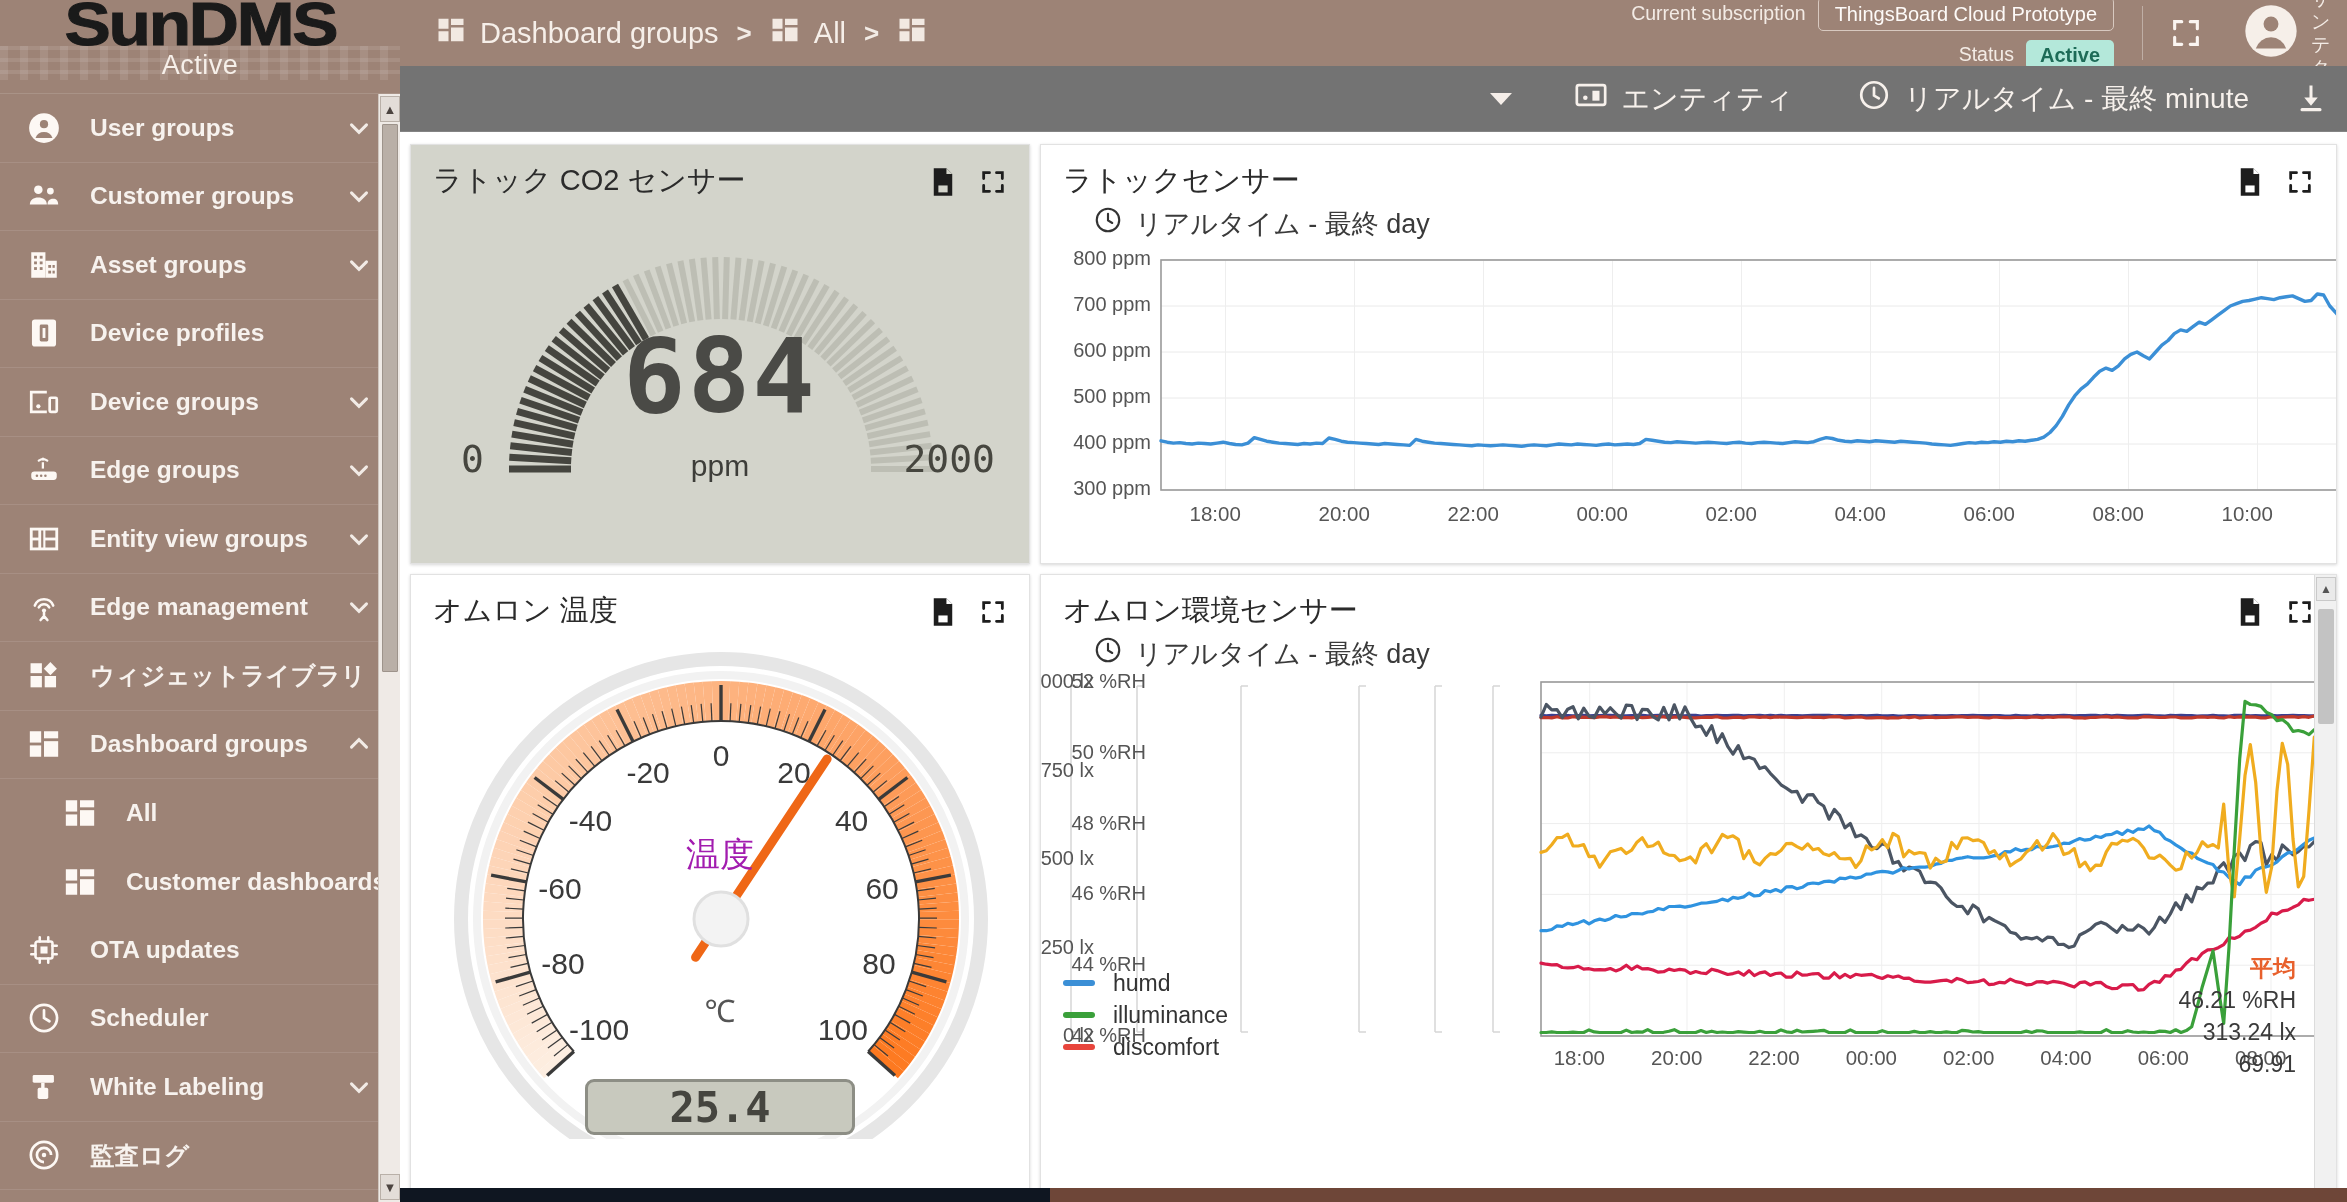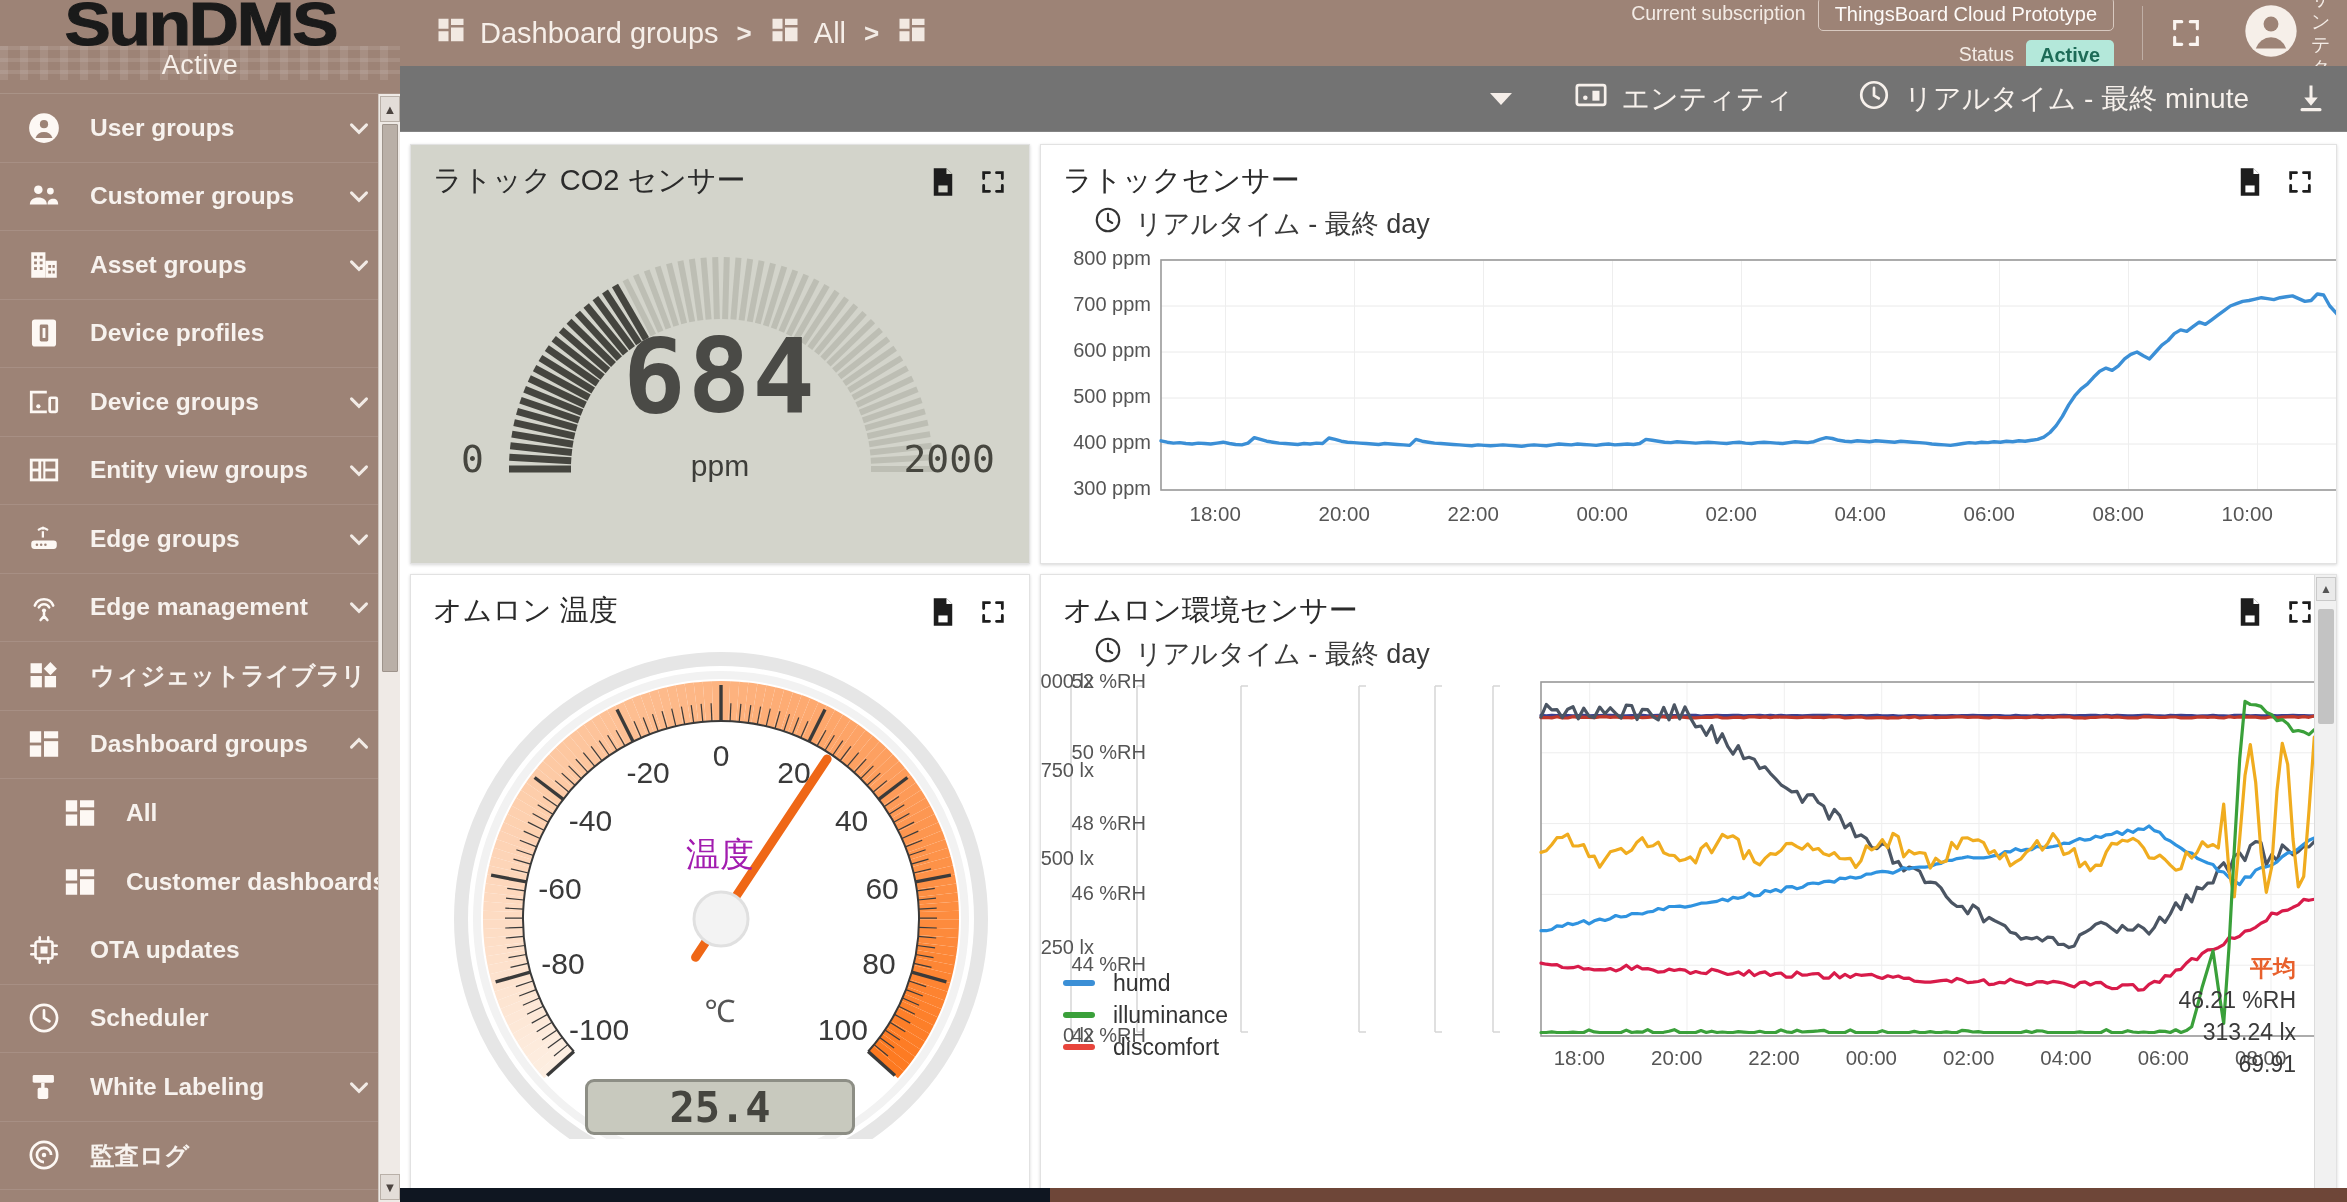--- a/index.html
+++ b/index.html
@@ -315,53 +315,53 @@
             </span>
             <span class="lbl">Device groups</span>
             <span class="chev">
               <svg width="30" height="30" viewBox="0 0 24 24" fill="none" stroke="#f7f1ec" stroke-width="2.4" stroke-linecap="round">
                 <path d="M6 9.5l6 6 6-6"></path>
               </svg>
             </span>
           </div>
           <div class="mi">
             <span class="ico">
-              <svg width="34" height="34" viewBox="0 0 24 24">
-                <rect x="2" y="4" width="20" height="16" fill="#fdf8f4"></rect>
-                <g fill="#9d8376">
-                  <rect x="4" y="6" width="4" height="5"></rect>
-                  <rect x="10" y="6" width="1.5" height="12"></rect>
-                  <rect x="13" y="6" width="7" height="5"></rect>
-                  <rect x="4" y="13" width="4" height="5"></rect>
-                  <rect x="13" y="13" width="7" height="5"></rect>
-                </g>
-              </svg>
-            </span>
-            <span class="lbl">Entity view groups</span>
-            <span class="chev">
-              <svg width="30" height="30" viewBox="0 0 24 24" fill="none" stroke="#f7f1ec" stroke-width="2.4" stroke-linecap="round">
-                <path d="M6 9.5l6 6 6-6"></path>
-              </svg>
-            </span>
-          </div>
-          <div class="mi">
-            <span class="ico">
               <svg width="34" height="34" viewBox="0 0 24 24" fill="#fdf8f4">
                 <rect x="3" y="13" width="18" height="6" rx="2.2"></rect>
                 <path d="M11.2 11V6.5" stroke="#fdf8f4" stroke-width="1.6"></path>
                 <path d="M8.3 5.4a5.2 5.2 0 016 0" fill="none" stroke="#fdf8f4" stroke-width="1.6" stroke-linecap="round"></path>
                 <circle cx="11.3" cy="4.2" r="1.1"></circle>
                 <g fill="#9d8376">
                   <circle cx="7" cy="16" r="0.9"></circle>
                   <circle cx="10" cy="16" r="0.9"></circle>
                   <circle cx="13" cy="16" r="0.9"></circle>
                 </g>
               </svg>
             </span>
             <span class="lbl">Edge groups</span>
+            <span class="chev">
+              <svg width="30" height="30" viewBox="0 0 24 24" fill="none" stroke="#f7f1ec" stroke-width="2.4" stroke-linecap="round">
+                <path d="M6 9.5l6 6 6-6"></path>
+              </svg>
+            </span>
+          </div>
+          <div class="mi">
+            <span class="ico">
+              <svg width="34" height="34" viewBox="0 0 24 24">
+                <rect x="2" y="4" width="20" height="16" fill="#fdf8f4"></rect>
+                <g fill="#9d8376">
+                  <rect x="4" y="6" width="4" height="5"></rect>
+                  <rect x="10" y="6" width="1.5" height="12"></rect>
+                  <rect x="13" y="6" width="7" height="5"></rect>
+                  <rect x="4" y="13" width="4" height="5"></rect>
+                  <rect x="13" y="13" width="7" height="5"></rect>
+                </g>
+              </svg>
+            </span>
+            <span class="lbl">Entity view groups</span>
             <span class="chev">
               <svg width="30" height="30" viewBox="0 0 24 24" fill="none" stroke="#f7f1ec" stroke-width="2.4" stroke-linecap="round">
                 <path d="M6 9.5l6 6 6-6"></path>
               </svg>
             </span>
           </div>
           <div class="mi">
             <span class="ico">
               <svg width="34" height="34" viewBox="0 0 24 24" fill="none" stroke="#fdf8f4" stroke-width="1.8" stroke-linecap="round">
                 <path d="M5.5 11a7 7 0 0113 0"></path>

